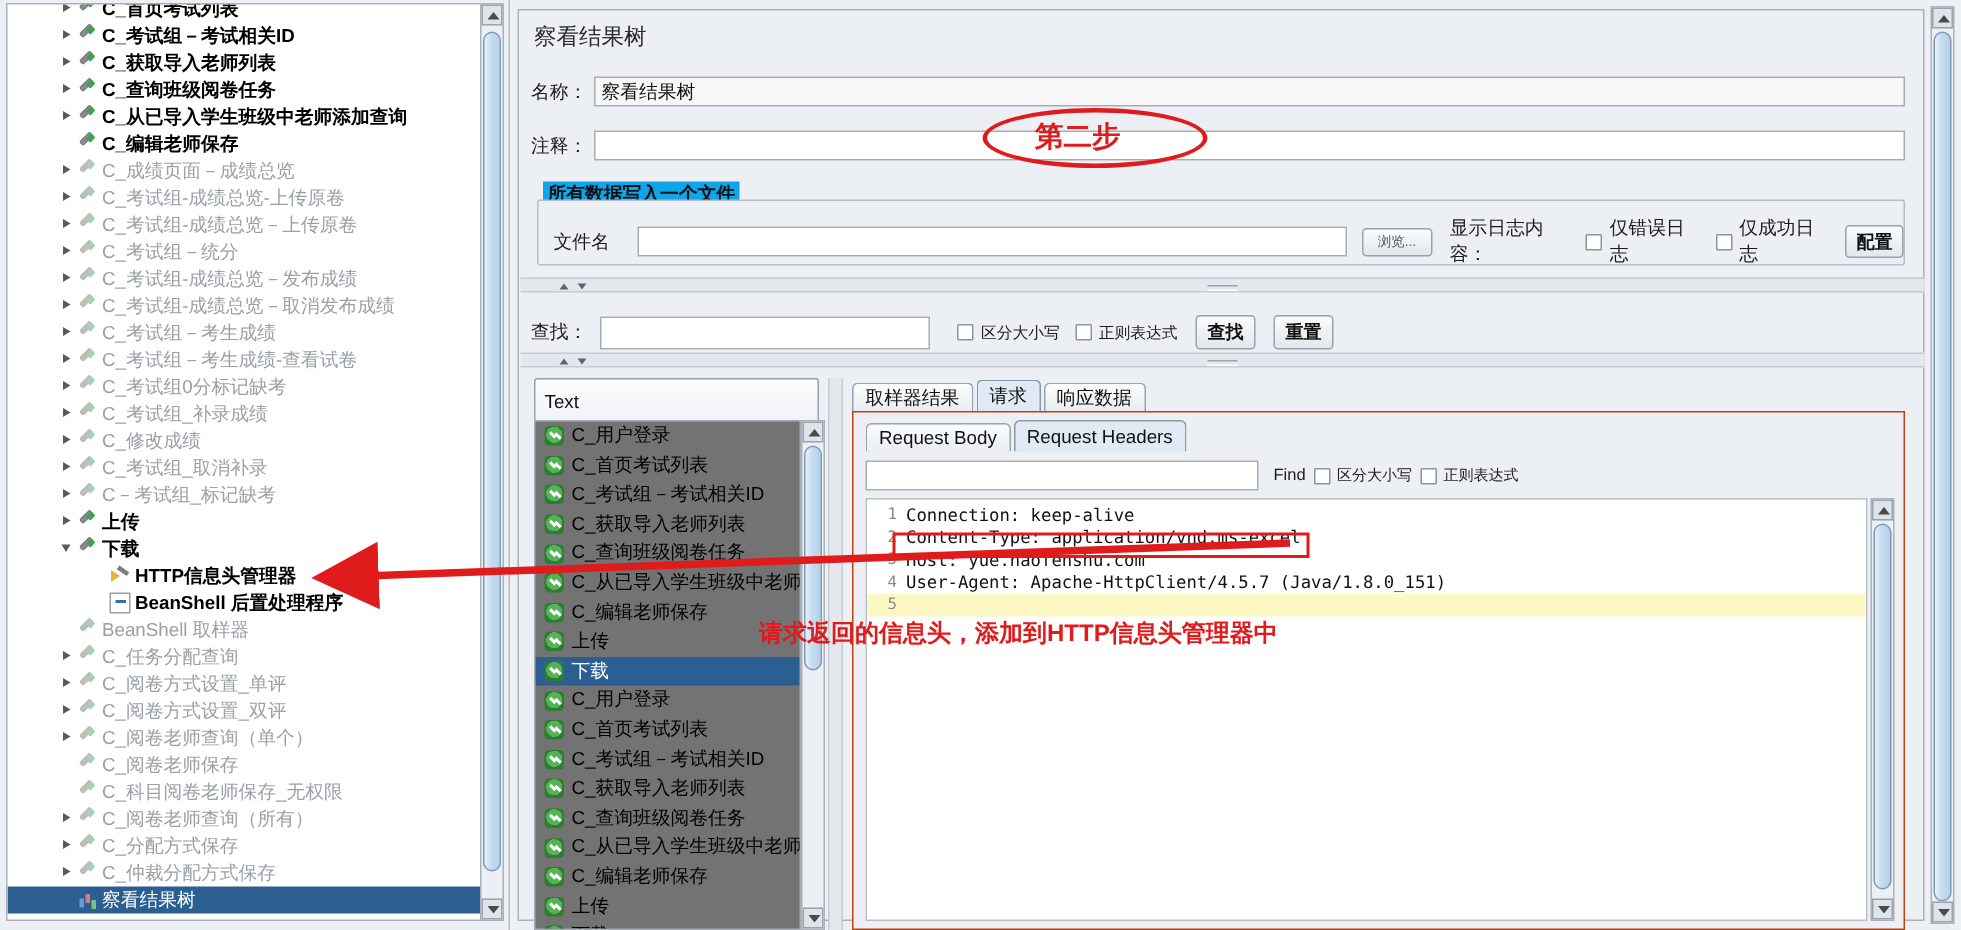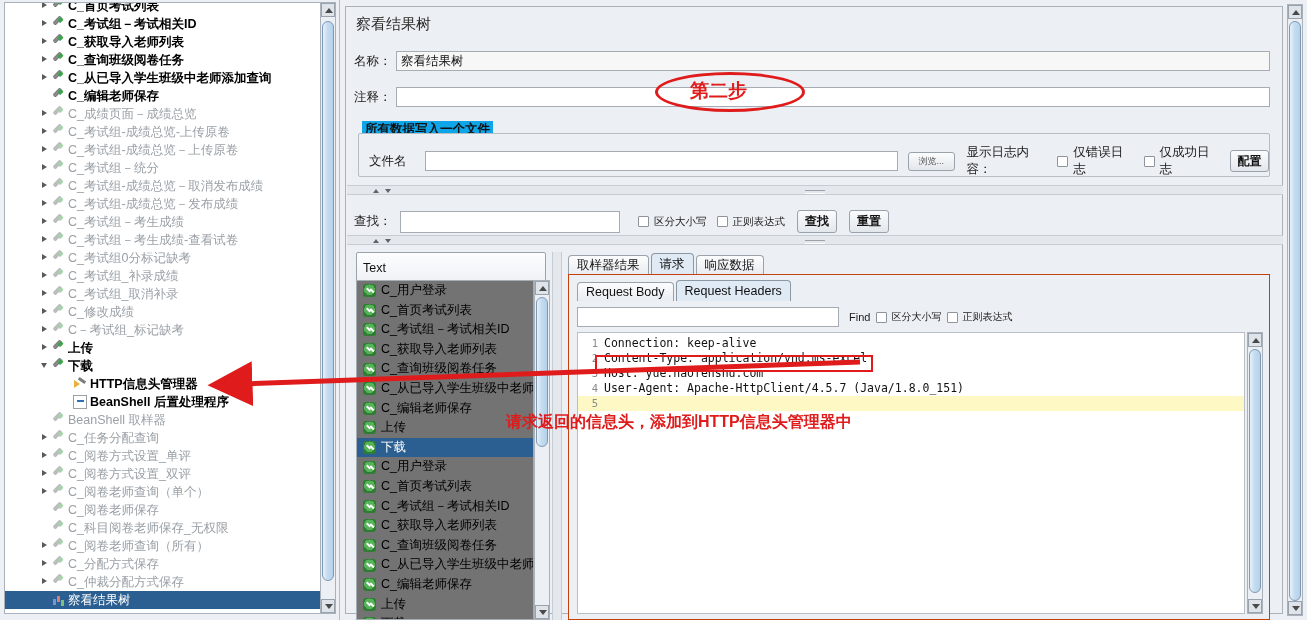--- a/index.html
+++ b/index.html
@@ -274,32 +274,32 @@
           <div class="tree-row dim">
             <span class="ind" style="width: 28px; flex: 0 0 28px;"></span>
             <span class="tw"><i class="tw-arrow-r"></i></span>
             <span class="icon-pencil dimi"></span>
             <span>C_考试组－统分</span>
           </div>
           <div class="tree-row dim">
             <span class="ind" style="width: 28px; flex: 0 0 28px;"></span>
             <span class="tw"><i class="tw-arrow-r"></i></span>
             <span class="icon-pencil dimi"></span>
+            <span>C_考试组-成绩总览－发布成绩</span>
+          </div>
+          <div class="tree-row dim">
+            <span class="ind" style="width: 28px; flex: 0 0 28px;"></span>
+            <span class="tw"><i class="tw-arrow-r"></i></span>
+            <span class="icon-pencil dimi"></span>
             <span>C_考试组-成绩总览－取消发布成绩</span>
           </div>
           <div class="tree-row dim">
             <span class="ind" style="width: 28px; flex: 0 0 28px;"></span>
             <span class="tw"><i class="tw-arrow-r"></i></span>
             <span class="icon-pencil dimi"></span>
-            <span>C_考试组-成绩总览－发布成绩</span>
-          </div>
-          <div class="tree-row dim">
-            <span class="ind" style="width: 28px; flex: 0 0 28px;"></span>
-            <span class="tw"><i class="tw-arrow-r"></i></span>
-            <span class="icon-pencil dimi"></span>
             <span>C_考试组－考生成绩</span>
           </div>
           <div class="tree-row dim">
             <span class="ind" style="width: 28px; flex: 0 0 28px;"></span>
             <span class="tw"><i class="tw-arrow-r"></i></span>
             <span class="icon-pencil dimi"></span>
             <span>C_考试组－考生成绩-查看试卷</span>
           </div>
           <div class="tree-row dim">
             <span class="ind" style="width: 28px; flex: 0 0 28px;"></span>
@@ -310,27 +310,27 @@
           <div class="tree-row dim">
             <span class="ind" style="width: 28px; flex: 0 0 28px;"></span>
             <span class="tw"><i class="tw-arrow-r"></i></span>
             <span class="icon-pencil dimi"></span>
             <span>C_考试组_补录成绩</span>
           </div>
           <div class="tree-row dim">
             <span class="ind" style="width: 28px; flex: 0 0 28px;"></span>
             <span class="tw"><i class="tw-arrow-r"></i></span>
             <span class="icon-pencil dimi"></span>
+            <span>C_修改成绩</span>
+          </div>
+          <div class="tree-row dim">
+            <span class="ind" style="width: 28px; flex: 0 0 28px;"></span>
+            <span class="tw"><i class="tw-arrow-r"></i></span>
+            <span class="icon-pencil dimi"></span>
             <span>C_考试组_取消补录</span>
-          </div>
-          <div class="tree-row dim">
-            <span class="ind" style="width: 28px; flex: 0 0 28px;"></span>
-            <span class="tw"><i class="tw-arrow-r"></i></span>
-            <span class="icon-pencil dimi"></span>
-            <span>C_修改成绩</span>
           </div>
           <div class="tree-row dim">
             <span class="ind" style="width: 28px; flex: 0 0 28px;"></span>
             <span class="tw"><i class="tw-arrow-r"></i></span>
             <span class="icon-pencil dimi"></span>
             <span>C－考试组_标记缺考</span>
           </div>
           <div class="tree-row bold">
             <span class="ind" style="width: 28px; flex: 0 0 28px;"></span>
             <span class="tw"><i class="tw-arrow-r"></i></span>

